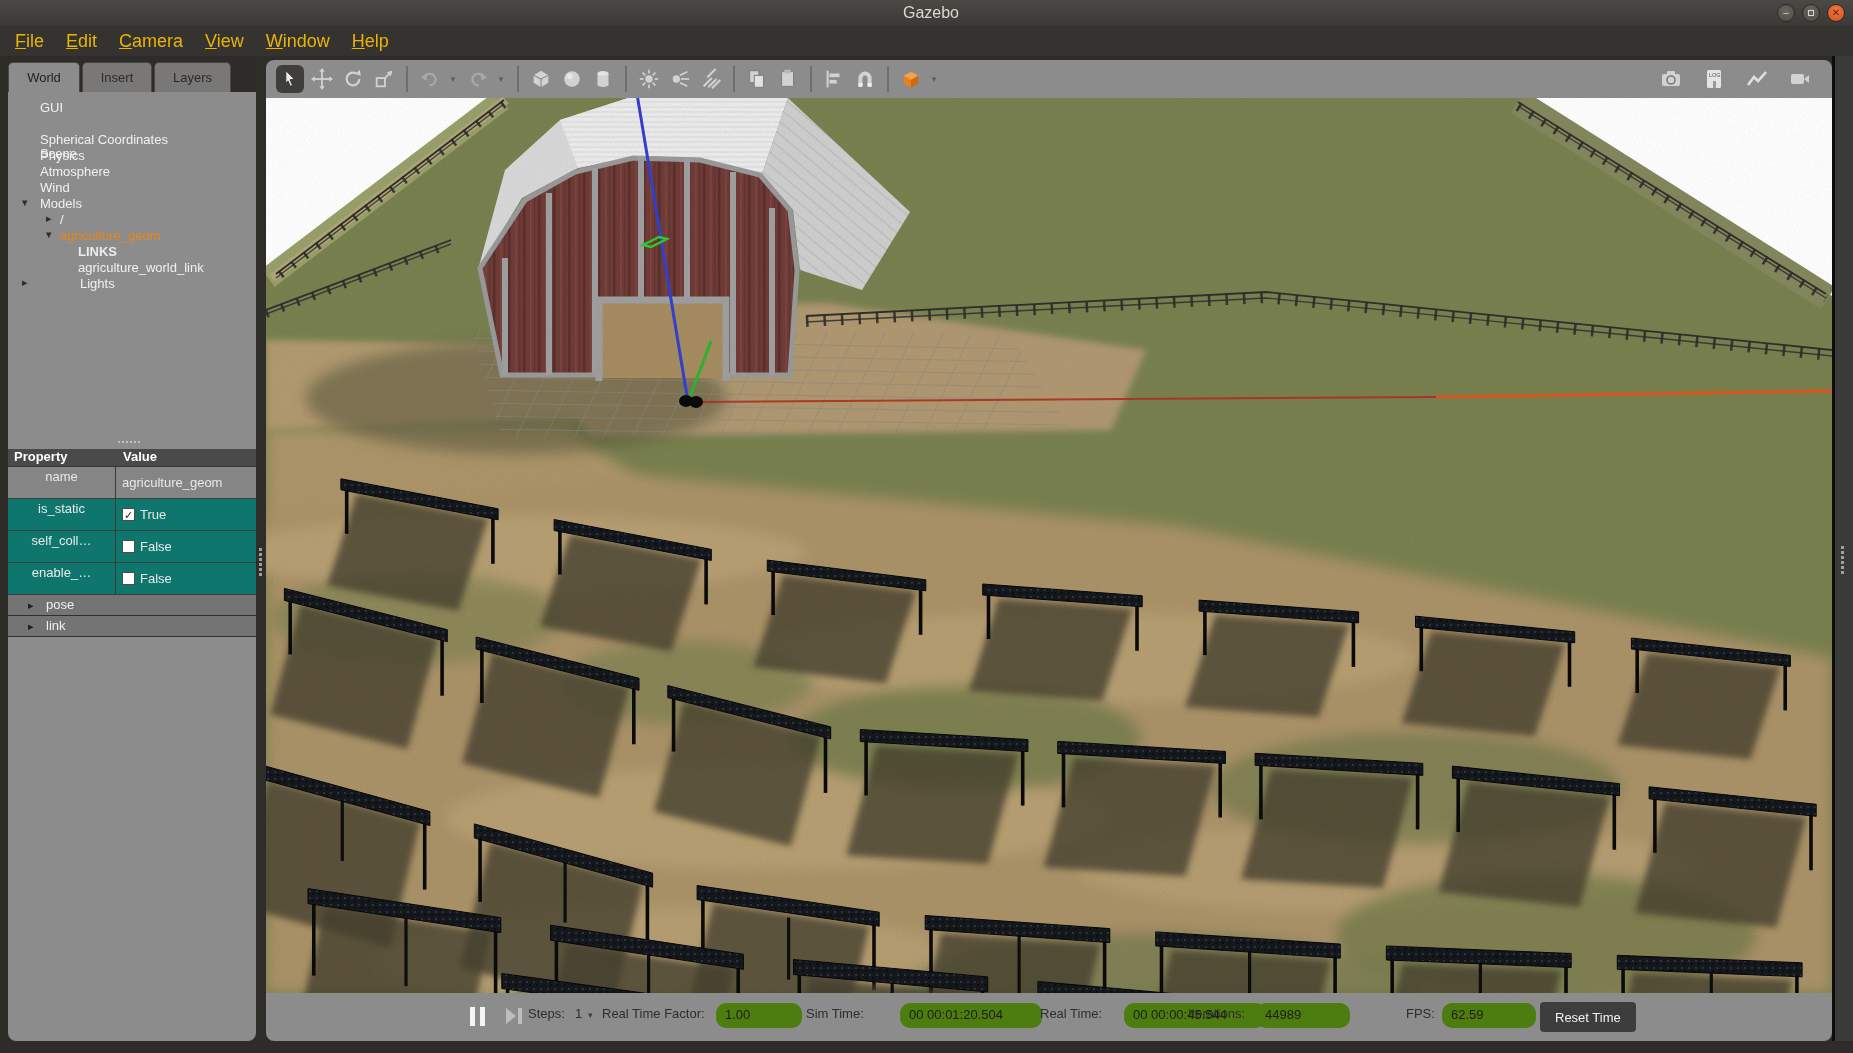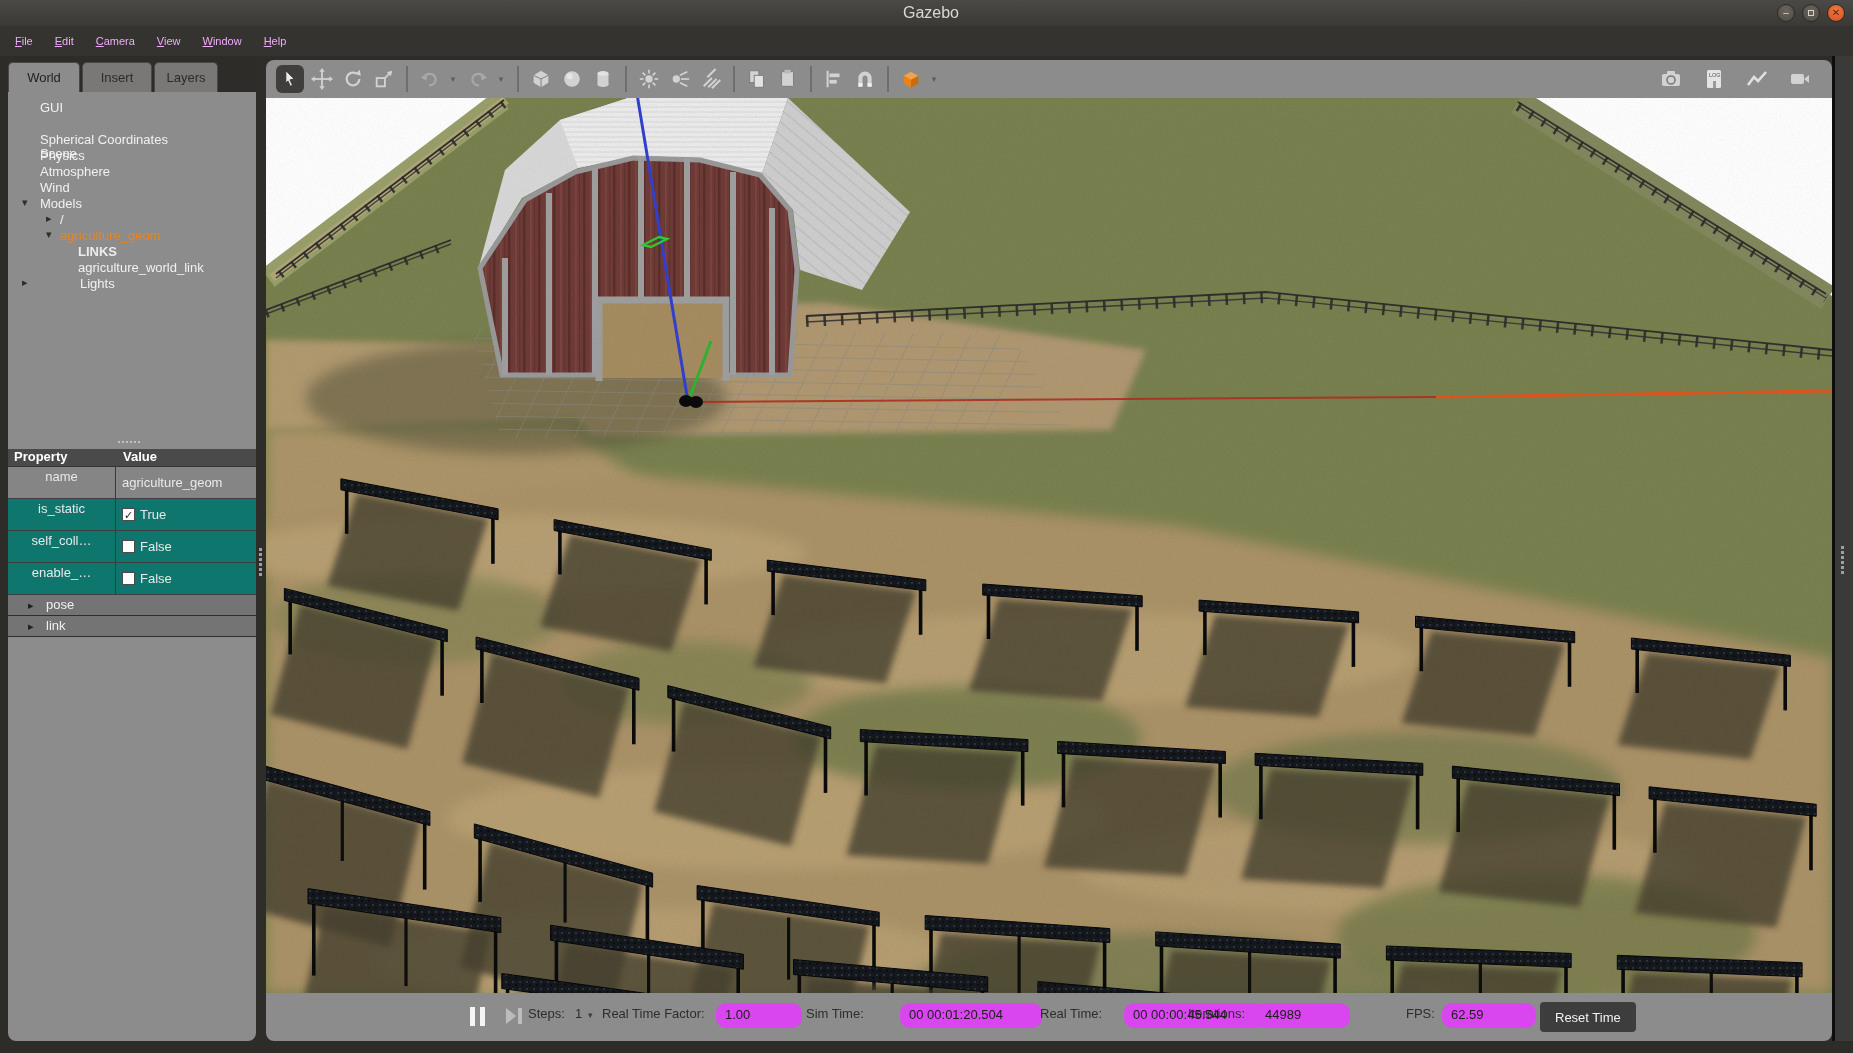--- a/index.html
+++ b/index.html
@@ -10,21 +10,21 @@
   
   .titlebar{left:0;top:0;width:1853px;height:26px;background:linear-gradient(#4b4945,#3b3935);}
   .title{width:100%;text-align:center;line-height:26px;font-size:16px;color:#dcd8d1;padding-left:9px;}
   .winbtns{right:8px;top:4px;display:flex;gap:7px;}
   .wbtn{width:18px;height:18px;border-radius:50%;background:radial-gradient(circle at 50% 35%,#6a655d,#4e4a43);border:1px solid #2c2a26;color:#d8d4cc;font-size:10px;line-height:16px;text-align:center;cursor:pointer;}
   .wbtn.close{background:radial-gradient(circle at 50% 35%,#ef7a42,#d44f1f);color:#5a2208;font-weight:bold;}
   .wbtn .sq{display:inline-block;width:6px;height:6px;border:1.5px solid #d8d4cc;margin-top:4px;}
 
   
   .menubar{left:0;top:26px;width:1853px;height:30px;background:#353330;display:flex;align-items:center;padding-left:4px;}
-  .menu-item{display:inline-block;color:#f0abfc;font-size:11px;padding:5px 11px;cursor:default;text-align:right;}
+  .menu-item{display:inline-block;color:#eab308;font-size:18px;padding:5px 11px;cursor:default;text-align:right;}
   .menu-item::first-letter{text-decoration:underline;}
 
   
   .left-panel{left:8px;top:56px;width:248px;height:985px;}
   .tab-row{position:absolute;left:0;top:6px;height:30px;display:flex;}
   .tab{height:30px;font-size:13px;text-align:center;line-height:30px;border:1px solid #4a4845;border-bottom:none;border-radius:5px 5px 0 0;background:#7a7876;color:#2b2b2b;margin-right:2px;cursor:pointer;}
   .tab.active{background:#8c8c8c;color:#1f1f1f;}
   .panel-body{position:absolute;left:0;top:36px;width:248px;height:949px;background:#8c8c8c;border-radius:0 0 8px 8px;}
   .tree{position:absolute;left:0;top:8px;width:248px;}
   .tree-row{position:relative;height:16px;font-size:13px;color:#f1f1f1;cursor:pointer;white-space:nowrap;}
@@ -61,21 +61,21 @@
   .tool.caret{width:10px;font-size:9px;color:#5c5c5c;margin-right:7px;}
   .tsep{width:2px;height:26px;background:#6f6e6b;margin:0 9px 0 4px;flex:none;}
   .tright{margin-left:auto;display:flex;gap:12px;}
 
   
   .scene{left:266px;top:98px;width:1566px;height:895px;cursor:crosshair;}
 
   
   .statusbar{left:266px;top:993px;width:1566px;height:48px;background:#8c8c8c;border-radius:0 0 8px 8px;font-size:13px;color:#2d2d2d;}
   .sb{position:absolute;top:13px;}
-  .sb-field{position:absolute;top:10px;height:25px;background:#d946ef;border-radius:10px;color:#1d1d1d;padding:4px 9px;font-size:13px;}
+  .sb-field{position:absolute;top:10px;height:25px;background:#4d7c0f;border-radius:10px;color:#1d1d1d;padding:4px 9px;font-size:13px;}
   .pausebtn{left:204px;top:14px;width:20px;height:19px;display:flex;gap:5px;cursor:pointer;}
   .pausebtn i{width:5px;height:19px;background:#f5f5f5;display:block;}
   .stepbtn{left:240px;top:15px;width:18px;height:16px;cursor:pointer;}
   .stepbtn .tri{position:absolute;left:0;top:0;width:0;height:0;border-left:10px solid #bdbdbd;border-top:8px solid transparent;border-bottom:8px solid transparent;}
   .stepbtn .bar{position:absolute;left:12px;top:0;width:4px;height:16px;background:#bdbdbd;}
   .sb-caret{font-size:9px;color:#3c3c3c;}
   .resetbtn{position:absolute;left:1274px;top:9px;height:30px;background:#3d3d3d;border:none;border-radius:4px;color:#f2f2f2;font-size:13px;padding:0 15px;cursor:pointer;}
 </style>
 </head>
 <body>
@@ -95,21 +95,21 @@
     <div class="menu-item">Camera</div>
     <div class="menu-item">View</div>
     <div class="menu-item">Window</div>
     <div class="menu-item">Help</div>
   </div>
 
 <div class="abs left-panel">
   <div class="tab-row" id="tabrow">
       <div class="tab active" style="width: 72px;">World</div>
       <div class="tab" style="width: 70px;">Insert</div>
-      <div class="tab" style="width: 64px;">Layers</div>
+      <div class="tab" style="width: 77px;">Layers</div>
     </div>
   <div class="panel-body">
     <div class="tree" id="tree">
         <div class="tree-row">
           <span class="lbl" style="left: 32px;">GUI</span>
         </div>
         <div class="tree-row">
           <span class="lbl" style="left: 32px; margin-top: 30px;">Scene</span>
         </div>
         <div class="tree-row">

